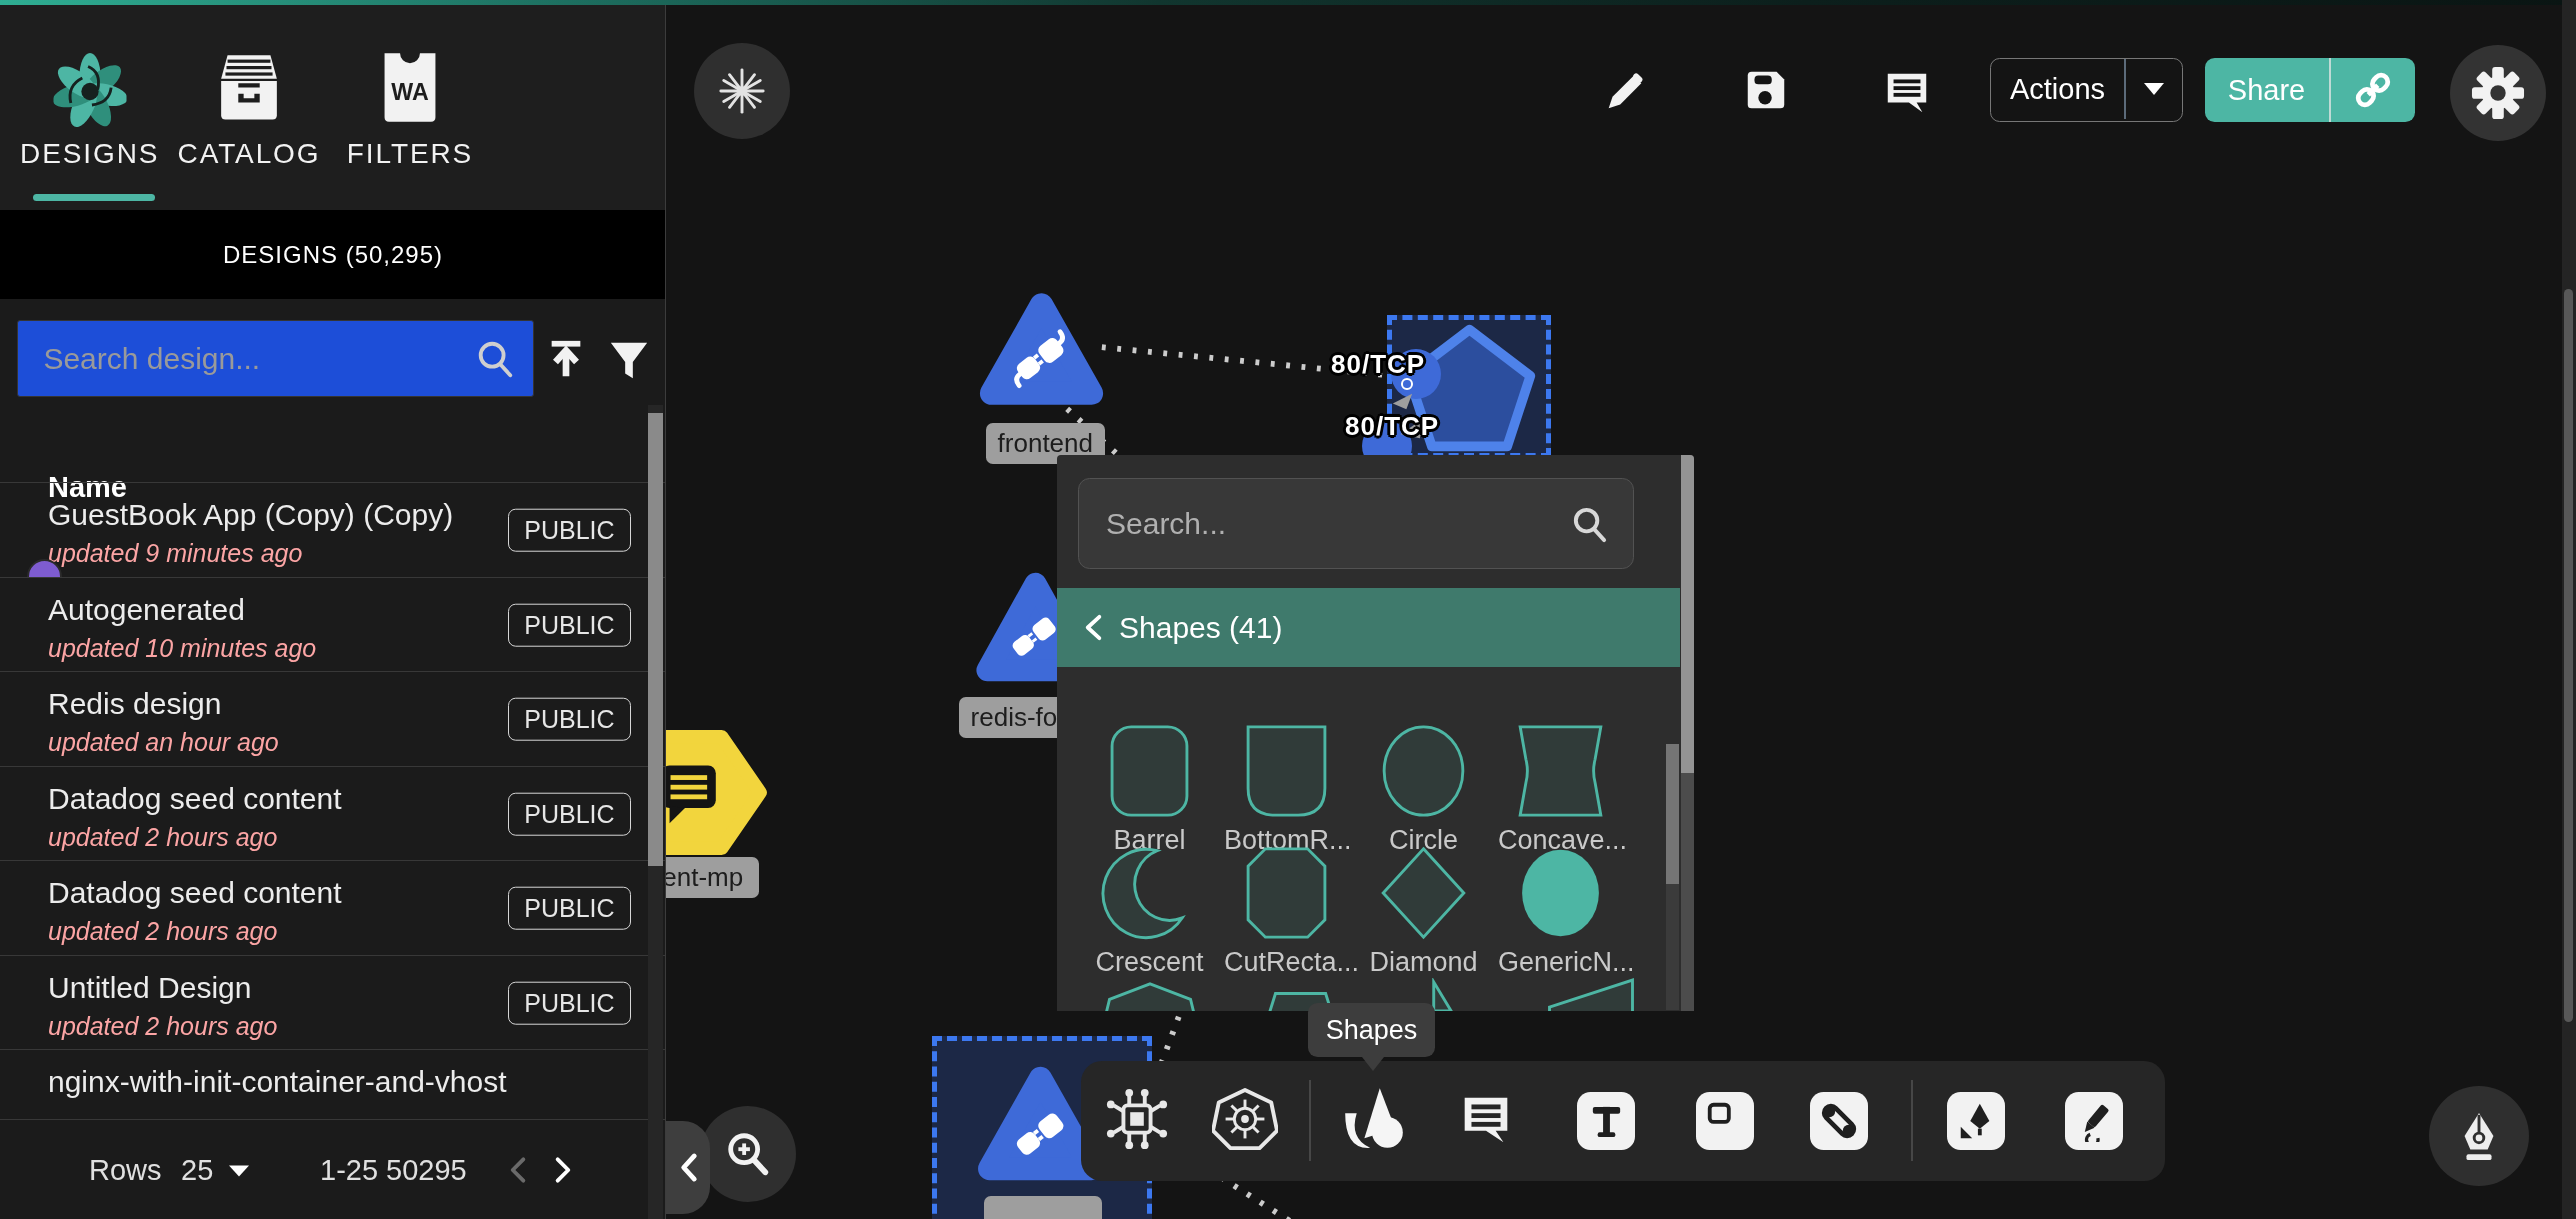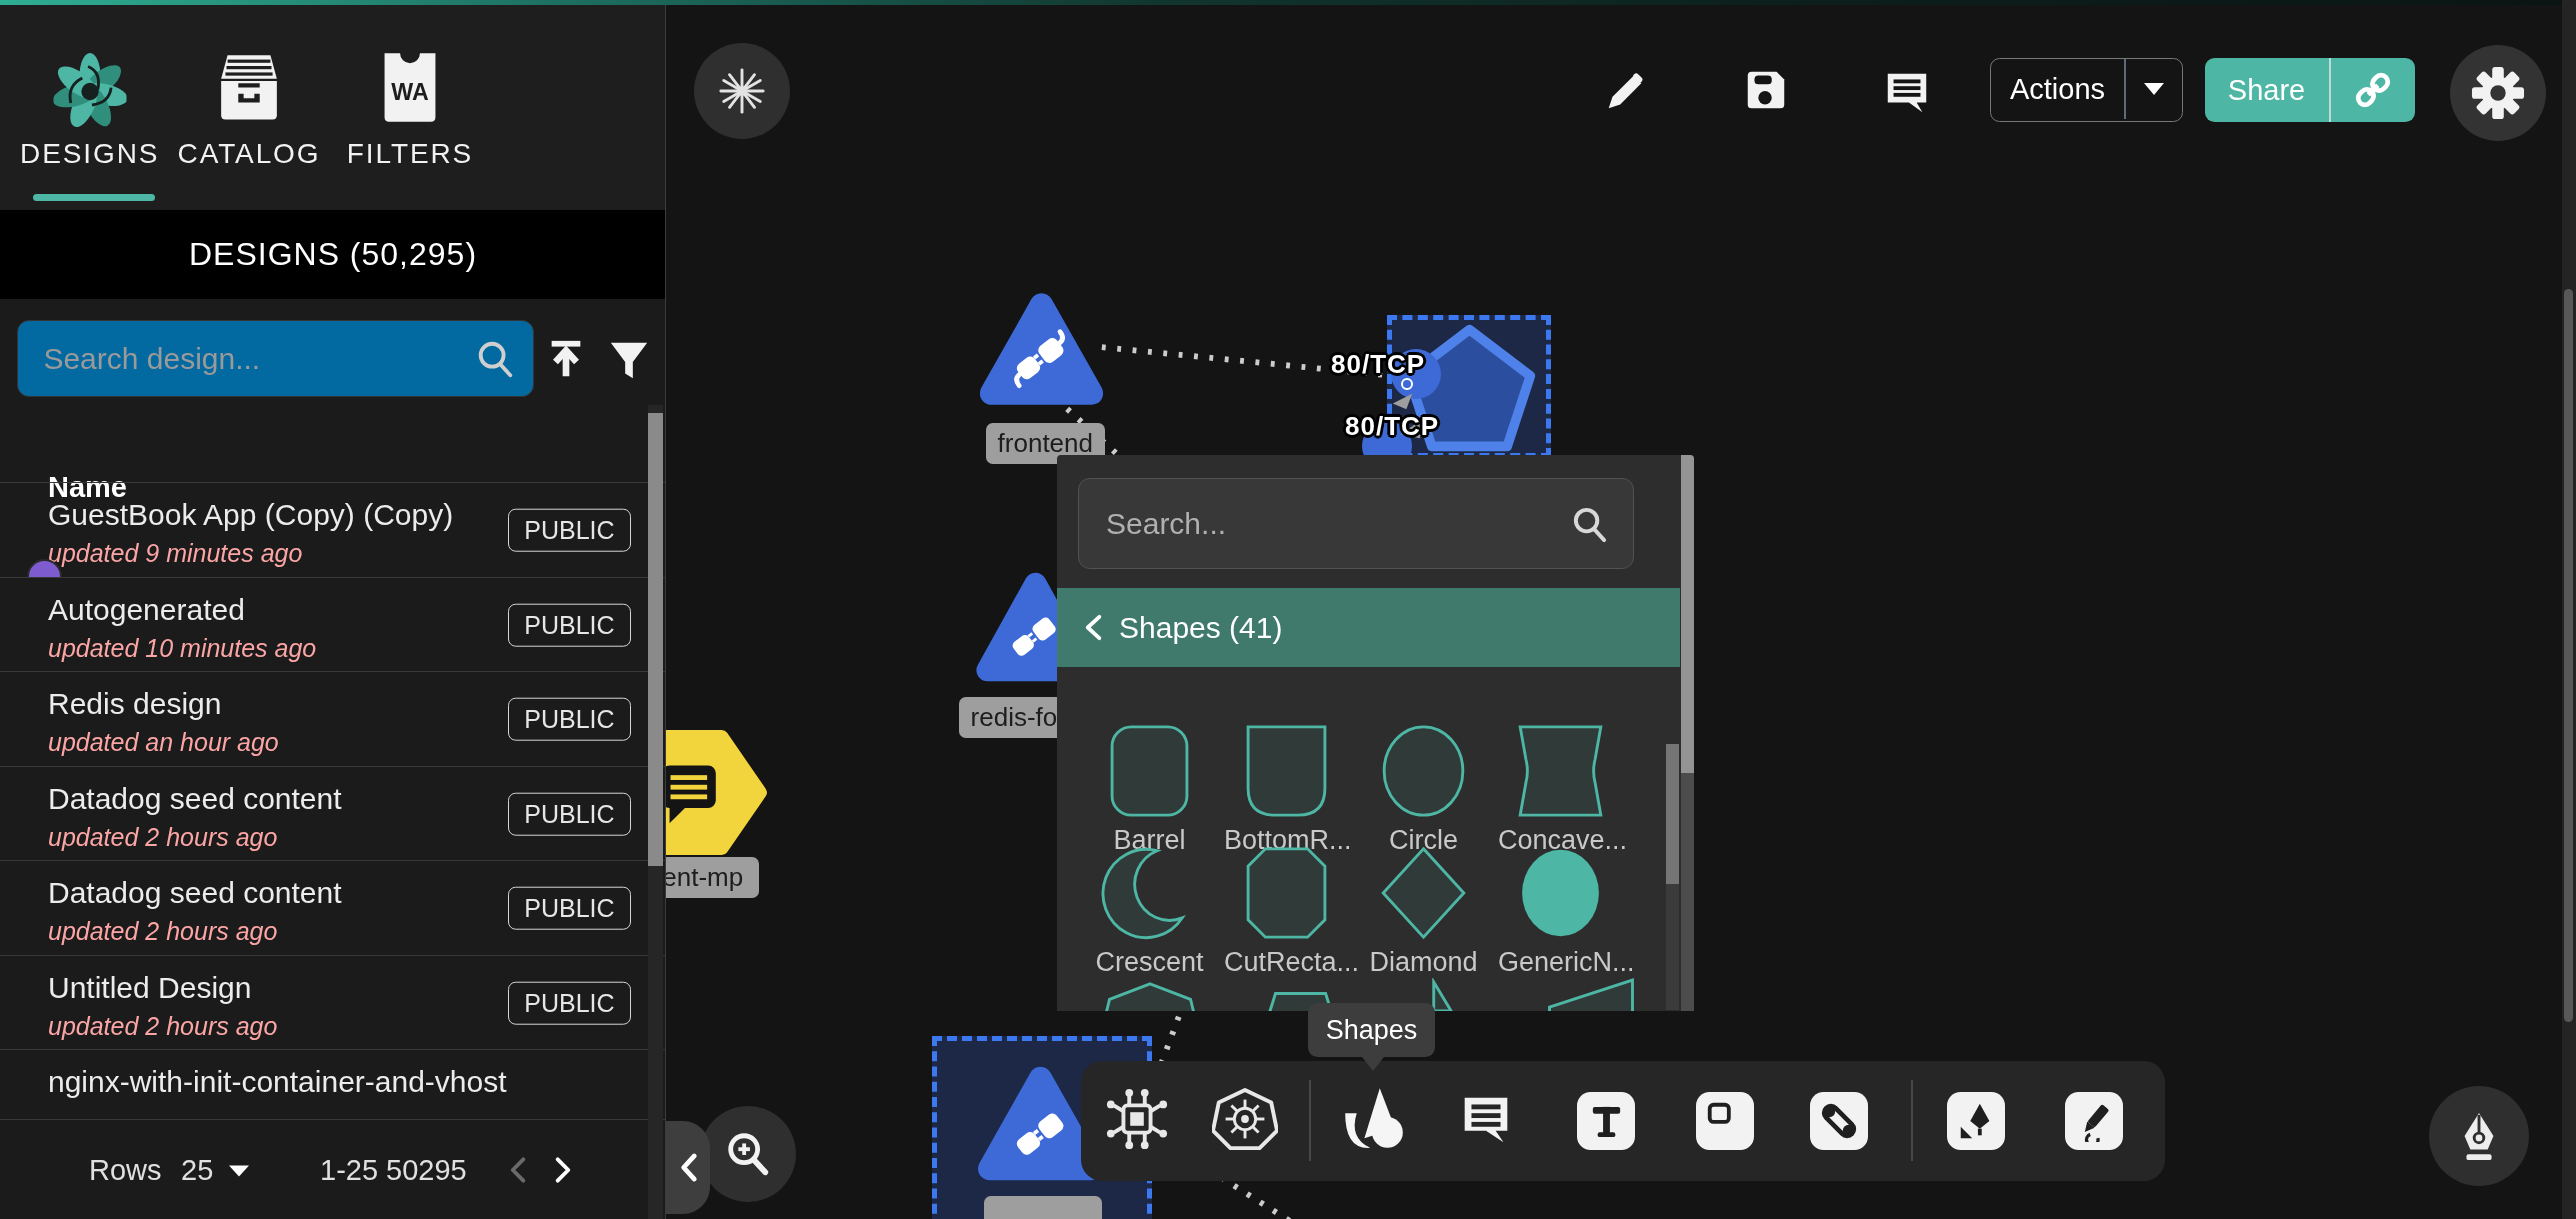--- a/index.html
+++ b/index.html
@@ -16,25 +16,25 @@
   .sidebar { left:0; top:0; width:666px; height:1219px; background:#1b1b1b; z-index:10;
     border-right:1.9px solid #3c3c3c; overflow:hidden; }
   .tabs-area { position:absolute; left:0; top:4.8px; width:666px; height:206px; background:#1e1e1e; }
   .tab { position:absolute; top:19.3px; width:164px; height:174px; cursor:pointer; text-align:center; }
   .tab .tab-label { position:absolute; left:0; right:0; top:114px; color:#f2f2f2; font-size:28px; letter-spacing:1.9px; }
   .tab-underline { position:absolute; left:25px; top:170px; width:122px; height:6.8px; border-radius:3.9px; background:#4db6a4; }
   .tab-icon { position:absolute; left:50%; transform:translateX(-50%); top:27px; }
 
   .designs-band { position:absolute; left:0; top:210px; width:666px; height:89px; background:#000;
     display:flex; align-items:center; justify-content:center; }
-  .designs-band span { color:#fff; font-size:32px; letter-spacing:1px; }
+  .designs-band span { color:#fff; font-size:24px; letter-spacing:1px; }
 
   .search-row { position:absolute; left:0; top:299px; width:666px; height:125px; }
-  .search-box { position:absolute; left:17.4px; top:21px; width:517px; height:77px; background:#0369a1;
-    border:1px solid #343434; border-radius:12px; }
+  .search-box { position:absolute; left:17.4px; top:21px; width:517px; height:77px; background:#1d4ed8;
+    border:1px solid #343434; border-radius:3px; }
   .search-box input { position:absolute; inset:0; background:transparent; border:none; outline:none;
     color:#ddd; font-size:30px; padding:0 77px 0 25px; font-family:"Liberation Sans",sans-serif; }
   .search-box input::placeholder { color:#9a9a9a; }
   .search-box .mag { position:absolute; right:17.4px; top:17.4px; }
 
   .name-header { position:absolute; left:48px; top:432px; color:#fff; font-size:29px; font-weight:bold;margin-top:39px; }
 
   .rows-area { position:absolute; left:0; top:482px; width:666px; height:637px; }
   .design-row { position:absolute; left:0; width:666px; border-top:1.9px solid #383838; overflow:hidden; cursor:pointer; }
   .design-row .d-name { position:absolute; left:48px; top:15.4px; color:#ececec; font-size:30px; white-space:nowrap; }

